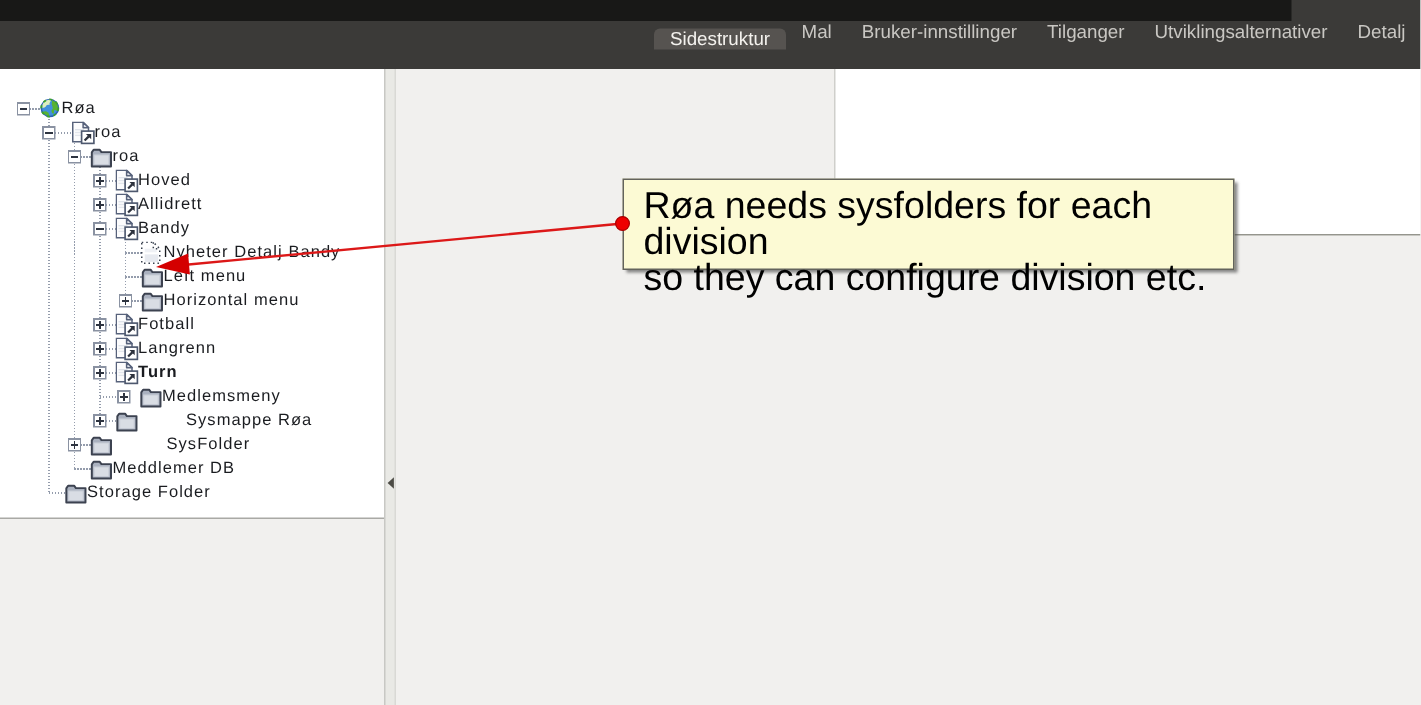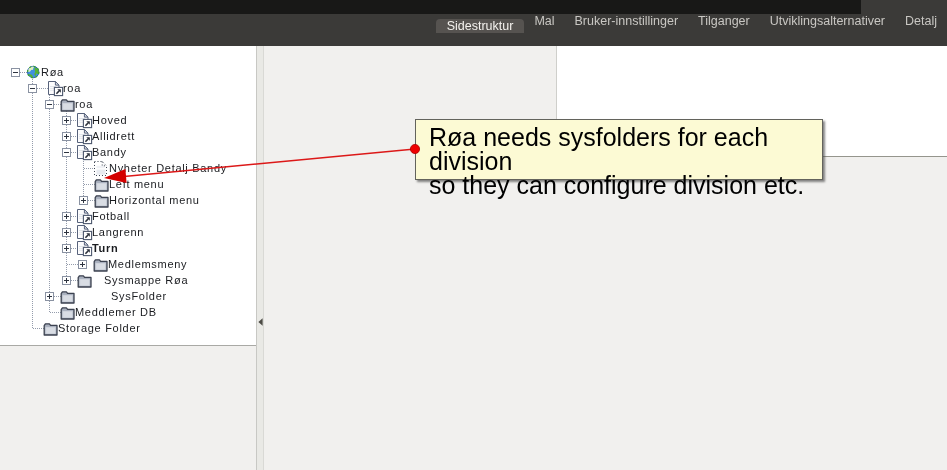--- a/index.html
+++ b/index.html
@@ -377,21 +377,21 @@
             <rect x="4" y="2" width="1" height="5" fill="#2e3440"></rect>
           </svg>
         </span>
         <span class="tree-icon" style="left: 76.5px; top: 0.5px;">
           <svg width="16" height="16" viewBox="0 0 16 16">
             <path d="M1.2 14 V4.6 L2.4 2.8 H6.4 L7.6 4.4 H14 V14 Z" fill="#aab1bf" stroke="#3c4250" stroke-width="1.3" stroke-linejoin="round"></path>
             <rect x="2.4" y="6" width="10.4" height="6.8" fill="#ccd1da"></rect>
             <rect x="3.2" y="6.8" width="8.8" height="5.6" fill="#d9dde4"></rect>
           </svg>
         </span>
-        <span class="tree-label" style="left: 104px;">Sysmappe Røa</span>
+        <span class="tree-label" style="left: 92px; padding-left: 32px;">Sysmappe Røa</span>
       </div>
       <div class="tree-row" style="left: 0px; top: 242px; width: 256px;">
         <span class="tree-expander" style="left: 44.5px; top: 3.5px;">
           <svg width="9" height="9" viewBox="0 0 9 9" shape-rendering="crispEdges">
             <rect x="0.5" y="0.5" width="8" height="8" fill="#ffffff" stroke="#8a92a2" stroke-width="1"></rect>
             <rect x="2" y="4" width="5" height="1" fill="#2e3440"></rect>
             <rect x="4" y="2" width="1" height="5" fill="#2e3440"></rect>
           </svg>
         </span>
         <span class="tree-icon" style="left: 59.5px; top: 0.5px;">

